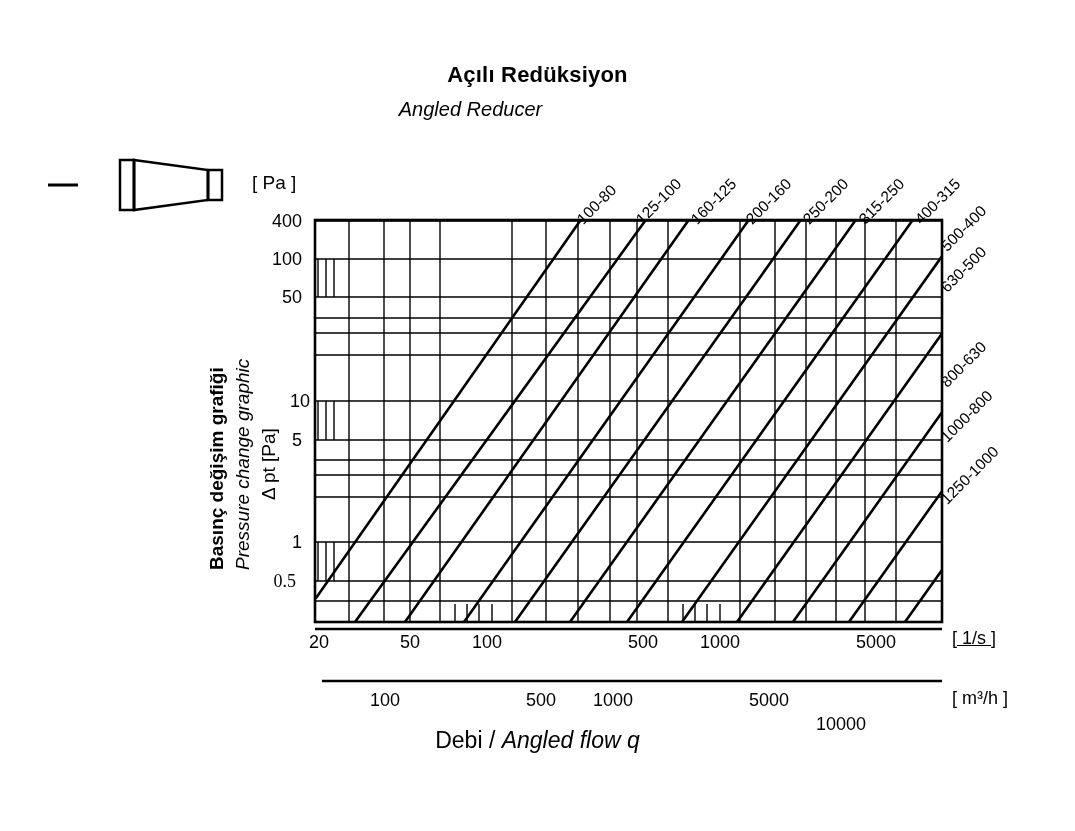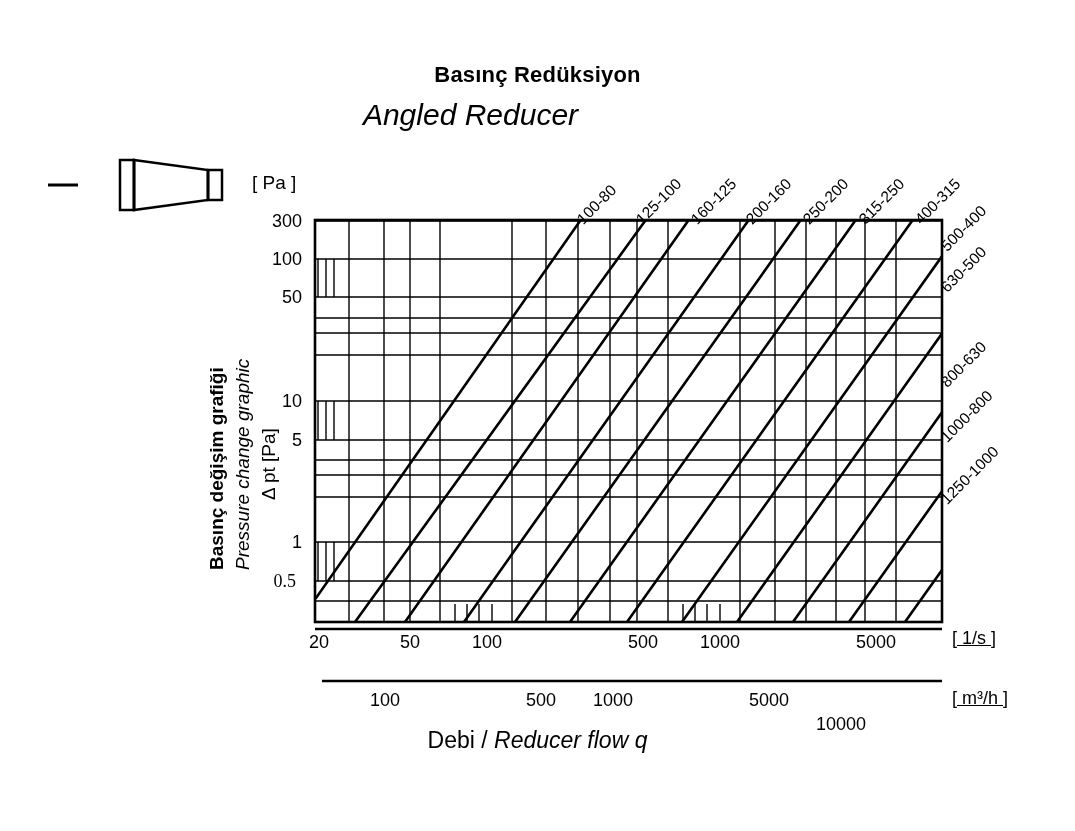--- a/index.html
+++ b/index.html
@@ -22,21 +22,21 @@
   #title-tr {
     left: 0; top: 62px; width: 1075px;
     text-align: center;
     font-size: 22px;
     font-weight: bold;
     letter-spacing: 0.2px;
   }
   #title-en {
     left: 0; top: 98px; width: 941px;
     text-align: center;
-    font-size: 30px;
+    font-size: 20px;
     font-style: italic;
   }
 
   
   #product-icon {
     left: 48px; top: 148px; width: 190px; height: 70px;
   }
 
   
   #y-unit {
@@ -84,21 +84,20 @@
 
   
   #unit-ls {
     left: 952px; top: 628px;
     font-size: 18px;
     text-decoration: underline;
   }
   #unit-m3h {
     left: 952px; top: 688px;
     font-size: 18px;
-    text-decoration: underline;
   }
 
   
   #x-caption {
     left: 0; top: 727px; width: 1075px;
     text-align: center;
     font-size: 23px;
   }
   #x-caption .ital { font-style: italic; }
 
@@ -108,21 +107,21 @@
     white-space: nowrap;
     transform-origin: left bottom;
     transform: rotate(-45deg);
   }
 
   svg { display: block; }
 </style>
 </head>
 <body>
 
-<div class="abs" id="title-tr">Basınç Redüksiyon</div>
+<div class="abs" id="title-tr">Açılı Redüksiyon</div>
 <div class="abs" id="title-en">Angled Reducer</div>
 
 <div class="abs" id="product-icon">
   <svg width="190" height="70" viewBox="0 0 190 70">
     <line x1="0" y1="37" x2="30" y2="37" stroke="#000" stroke-width="3"></line>
     <rect x="72" y="12" width="14" height="50" fill="none" stroke="#000" stroke-width="2.5"></rect>
     <rect x="160" y="22" width="14" height="30" fill="none" stroke="#000" stroke-width="2.5"></rect>
     <path d="M86,12 L160,22 L160,52 L86,62 Z" fill="none" stroke="#000" stroke-width="2.5"></path>
     <line x1="86" y1="12" x2="86" y2="62" stroke="#000" stroke-width="2.5"></line>
     <line x1="160" y1="22" x2="160" y2="52" stroke="#000" stroke-width="2.5"></line>
@@ -221,24 +220,24 @@
     </g>
 
     <rect x="315" y="220" width="627" height="402" fill="none" stroke="#000" stroke-width="2.6"></rect>
 
     <line x1="315" y1="629" x2="942" y2="629" stroke="#000" stroke-width="2.6"></line>
 
     <line x1="322" y1="681" x2="942" y2="681" stroke="#000" stroke-width="2.6"></line>
   </svg>
 </div>
 
-<div class="abs ytick" style="left:242px; top:211px;">300</div>
+<div class="abs ytick" style="left:242px; top:211px;">400</div>
 <div class="abs ytick" style="left:242px; top:249px;">100</div>
 <div class="abs ytick" style="left:242px; top:287px;">50</div>
-<div class="abs ytick" style="left:242px; top:391px;">10</div>
+<div class="abs ytick" style="left:250px; top:391px;">10</div>
 <div class="abs ytick" style="left:242px; top:430px;">5</div>
 <div class="abs ytick" style="left:242px; top:532px;">1</div>
 <div class="abs ytick" style="left:236px; top:571px;font-family:Liberation Serif, serif;">0.5</div>
 
 <div class="abs xtick" style="left:309px; top:632px;">20</div>
 <div class="abs xtick" style="left:400px; top:632px;">50</div>
 <div class="abs xtick" style="left:472px; top:632px;">100</div>
 <div class="abs xtick" style="left:628px; top:632px;">500</div>
 <div class="abs xtick" style="left:700px; top:632px;">1000</div>
 <div class="abs xtick" style="left:856px; top:632px;">5000</div>
@@ -246,21 +245,21 @@
 <div class="abs xtick2" style="left:340px; top:690px;">100</div>
 <div class="abs xtick2" style="left:496px; top:690px;">500</div>
 <div class="abs xtick2" style="left:568px; top:690px;">1000</div>
 <div class="abs xtick2" style="left:724px; top:690px;">5000</div>
 <div class="abs xtick2" style="left:796px; top:690px;margin-top:24px;">10000</div>
 
 <div class="abs" id="unit-ls">[ 1/s ]</div>
 <div class="abs" id="unit-m3h">[ m³/h ]</div>
 
 <div class="abs" id="x-caption">
-  <span>Debi / </span><span class="ital">Reducer flow q</span>
+  <span>Debi / </span><span class="ital">Angled flow q</span>
 </div>
 
 <div class="abs curvelabel" style="left:586px; top:210px;">100-80</div>
 <div class="abs curvelabel" style="left:645px; top:210px;">125-100</div>
 <div class="abs curvelabel" style="left:700px; top:210px;">160-125</div>
 <div class="abs curvelabel" style="left:755px; top:210px;">200-160</div>
 <div class="abs curvelabel" style="left:812px; top:210px;">250-200</div>
 <div class="abs curvelabel" style="left:868px; top:210px;">315-250</div>
 <div class="abs curvelabel" style="left:924px; top:210px;">400-315</div>
 <div class="abs curvelabel" style="left:950px; top:237px;">500-400</div>

